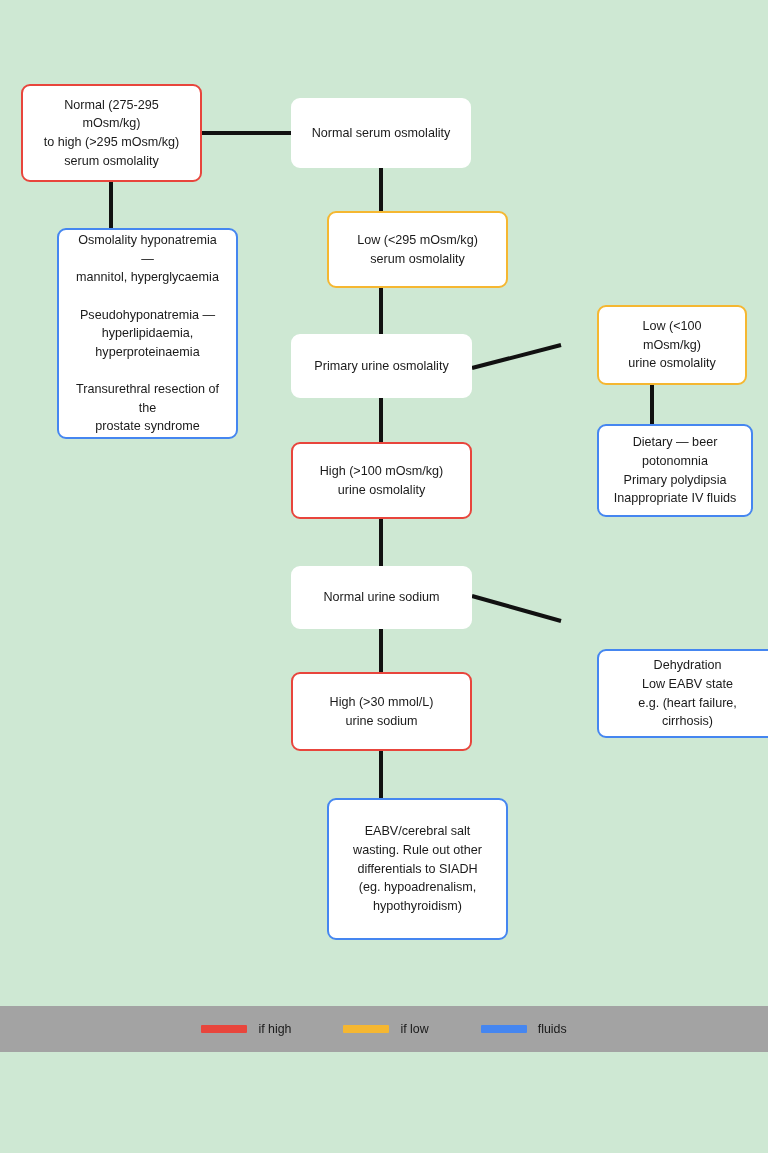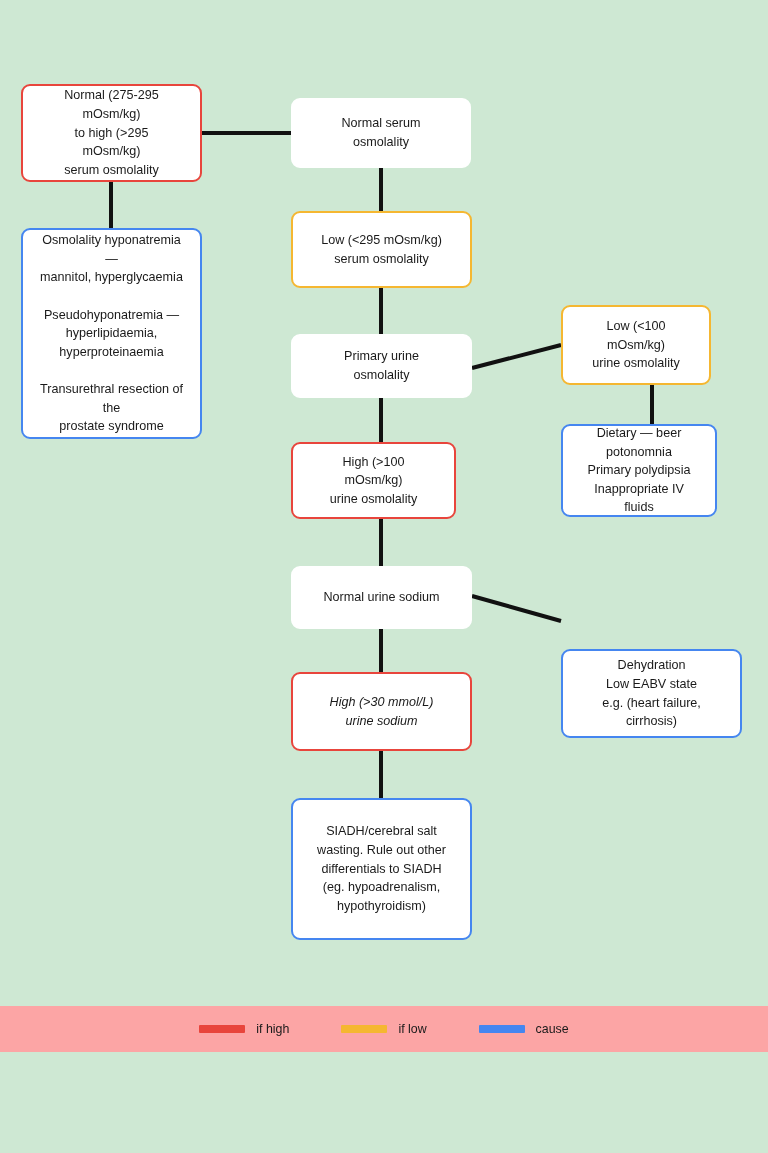--- a/index.html
+++ b/index.html
@@ -42,49 +42,51 @@
     border-radius: 9px;
     border: 2px solid #ffffff;
     display: flex;
     align-items: center;
     justify-content: center;
     text-align: center;
     z-index: 2;
     color: #1a1a1a;
     font-size: 12.6px;
     line-height: 1.48;
-    padding: 6px 23px;
+    padding: 6px 14px;
   }
 
   .node.plain {
     border-color: #ffffff;
   }
   .node.high {
     border-color: #e8453c;
   }
   .node.low {
     border-color: #f5b731;
+    margin-left: 36px;
   }
   .node.cause {
     border-color: #4586f0;
+    margin-left: 36px;
   }
 
   .node-text {
     display: block;
     white-space: pre-line;
   }
 
   
   #legend-band {
     position: absolute;
     left: 0;
     top: 1006px;
     width: 768px;
     height: 46px;
-    background: #fca5a5;
+    background: #a3a3a3;
     z-index: 3;
     display: flex;
     align-items: center;
     justify-content: center;
   }
   .legend-item {
     display: flex;
     align-items: center;
     margin: 0 26px;
   }
@@ -168,61 +170,61 @@
     <span class="node-text">Low (&lt;100 mOsm/kg)
 urine osmolality</span>
   </div>
 
   <div class="node cause" style="left:561px; top:424px; width:156px; height:93px;">
     <span class="node-text">Dietary — beer potonomnia
 Primary polydipsia
 Inappropriate IV fluids</span>
   </div>
 
-  <div class="node high" style="left:291px; top:442px; width:165px; height:77px;">
+  <div class="node high" style="left:291px; top:442px; width:181px; height:77px;">
     <span class="node-text">High (&gt;100 mOsm/kg)
 urine osmolality</span>
   </div>
 
   <div class="node plain" style="left:291px; top:566px; width:181px; height:63px;">
     <span class="node-text">Normal urine sodium</span>
   </div>
 
 
   <div class="node cause" style="left:561px; top:649px; width:181px; height:89px;">
     <span class="node-text">Dehydration
 Low EABV state
 e.g. (heart failure, cirrhosis)</span>
   </div>
 
-  <div class="node high" style="left:291px; top:672px; width:181px; height:79px;font-style:italic;">
+  <div class="node high" style="left:291px; top:672px; width:181px; height:79px;">
     <span class="node-text">High (&gt;30 mmol/L)
 urine sodium</span>
   </div>
 
   <div class="node cause" style="left:291px; top:798px; width:181px; height:142px;">
-    <span class="node-text">SIADH/cerebral salt
+    <span class="node-text">EABV/cerebral salt
 wasting. Rule out other
 differentials to SIADH
 (eg. hypoadrenalism,
 hypothyroidism)</span>
   </div>
 
   <div id="legend-band">
 
     <div class="legend-item">
       <span class="legend-swatch" style="background:#e8453c;"></span>
       <span class="legend-label">if high</span>
     </div>
 
     <div class="legend-item">
       <span class="legend-swatch" style="background:#f5b731;"></span>
       <span class="legend-label">if low</span>
     </div>
 
     <div class="legend-item">
       <span class="legend-swatch" style="background:#4586f0;"></span>
-      <span class="legend-label">cause</span>
+      <span class="legend-label">fluids</span>
     </div>
 
   </div>
 
 </div>
 
 </body></html>

